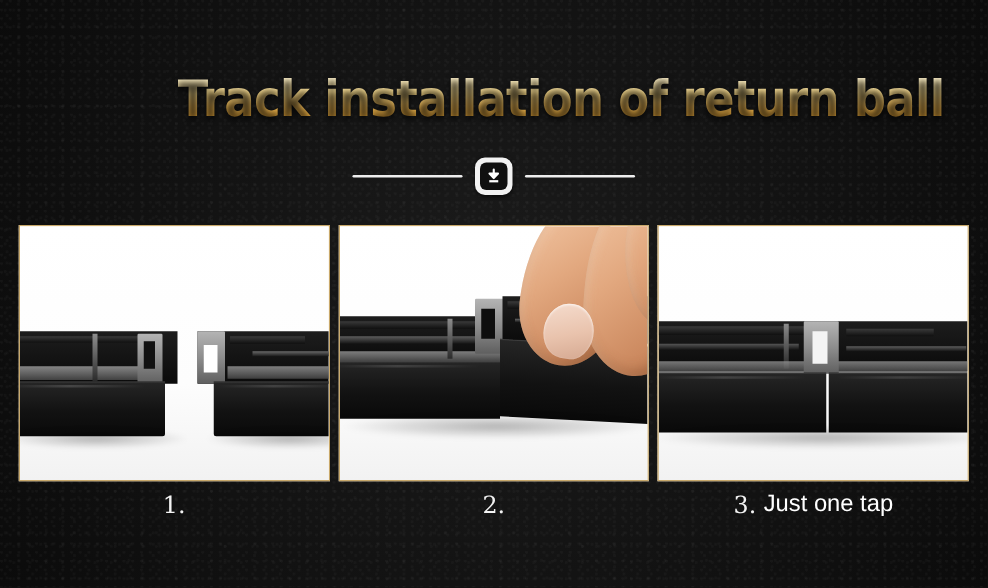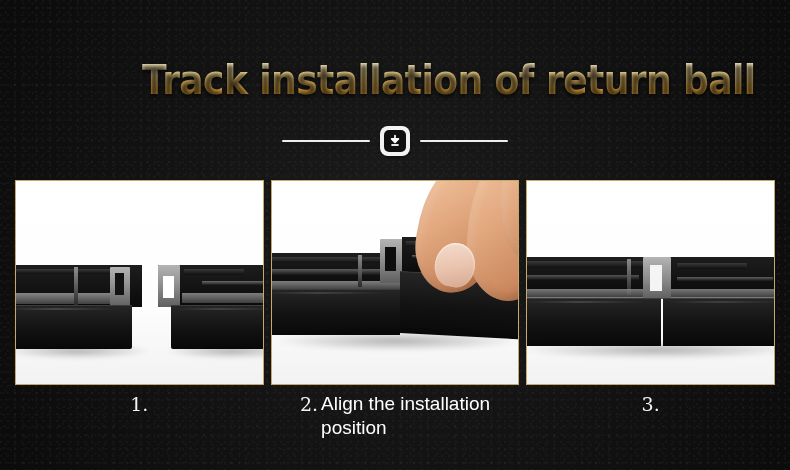--- a/index.html
+++ b/index.html
@@ -311,24 +311,23 @@
 
   <div id="captions">
     <div class="caption caption-1">
       <div class="caption-inner">
         <span class="caption-num">1.</span>
       </div>
     </div>
     <div class="caption caption-2">
       <div class="caption-inner">
         <span class="caption-num">2.</span>
-        <span class="caption-text">Align the installation
-position</span>
       </div>
     </div>
     <div class="caption caption-3">
       <div class="caption-inner">
         <span class="caption-num">3.</span>
+        <span class="caption-text">Just one tap</span>
       </div>
     </div>
   </div>
 
 </div>
 
 </body></html>

